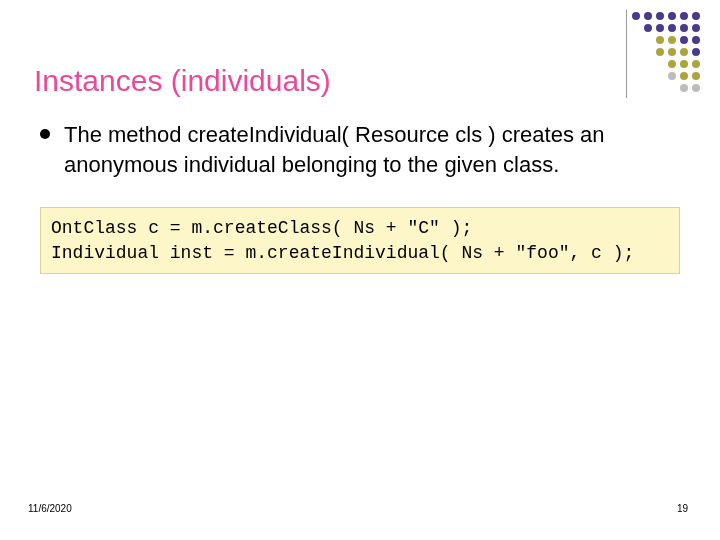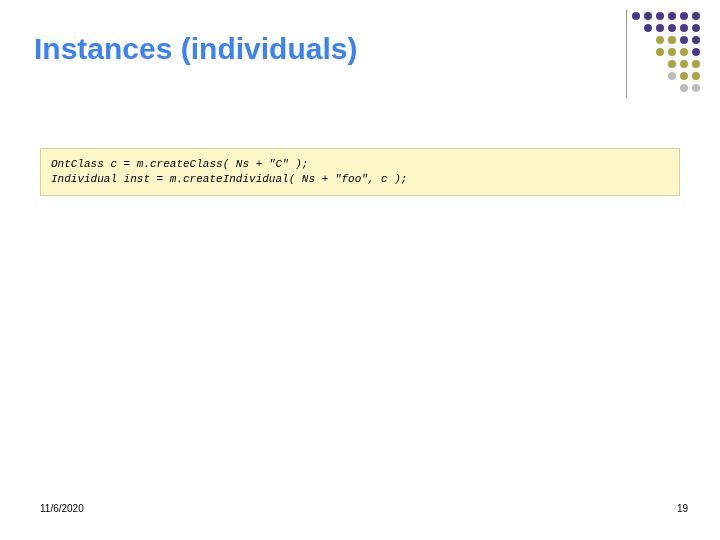--- a/index.html
+++ b/index.html
@@ -28,25 +28,25 @@
   .decoration .sep {
     position: absolute;
     left: -6px;
     top: -2px;
     width: 1px;
     height: 88px;
     background: #999;
   }
   .title {
     position: absolute;
-    top: 32px;
+    top: 64px;
     left: 34px;
     font-size: 30px;
-    font-weight: bold;
-    color: #3b82f6;
+    font-weight: normal;
+    color: #ec4899;
   }
   .body {
     position: absolute;
     top: 120px;
     left: 40px;
     right: 40px;
   }
   .bullet-row {
     display: flex;
     align-items: flex-start;
@@ -64,30 +64,29 @@
     font-size: 22px;
     line-height: 1.35;
     color: #000;
   }
   .codeblock {
     margin-top: 28px;
     background: #fdf6c8;
     border: 1px solid #d9d29c;
     padding: 8px 10px;
     font-family: "Courier New", Courier, monospace;
-    font-size: 11px;
+    font-size: 18px;
     line-height: 1.35;
     white-space: pre;
     color: #000;
-    font-style: italic;
   }
   .footer-date {
     position: absolute;
     bottom: 26px;
-    left: 40px;
+    left: 28px;
     font-size: 10px;
     color: #000;
   }
   .footer-page {
     position: absolute;
     bottom: 26px;
     right: 32px;
     font-size: 10px;
     color: #000;
   }
@@ -137,18 +136,22 @@
     <div class="dot" style="visibility: hidden;"></div>
     <div class="dot" style="visibility: hidden;"></div>
     <div class="dot" style="visibility: hidden;"></div>
     <div class="dot" style="background: rgb(189, 189, 189);"></div>
     <div class="dot" style="background: rgb(189, 189, 189);"></div>
   </div>
 
 <h1 class="title">Instances (individuals)</h1>
 
 <div class="body">
+  <div class="bullet-row">
+    <div class="bullet"></div>
+    <div class="para">The method createIndividual( Resource cls ) creates an anonymous individual belonging to the given class.</div>
+  </div>
   <div class="codeblock">OntClass c = m.createClass( Ns + "C" );
 Individual inst = m.createIndividual( Ns + "foo", c );</div>
 </div>
 
 <div class="footer-date">11/6/2020</div>
 <div class="footer-page">19</div>
 
 </body></html>

